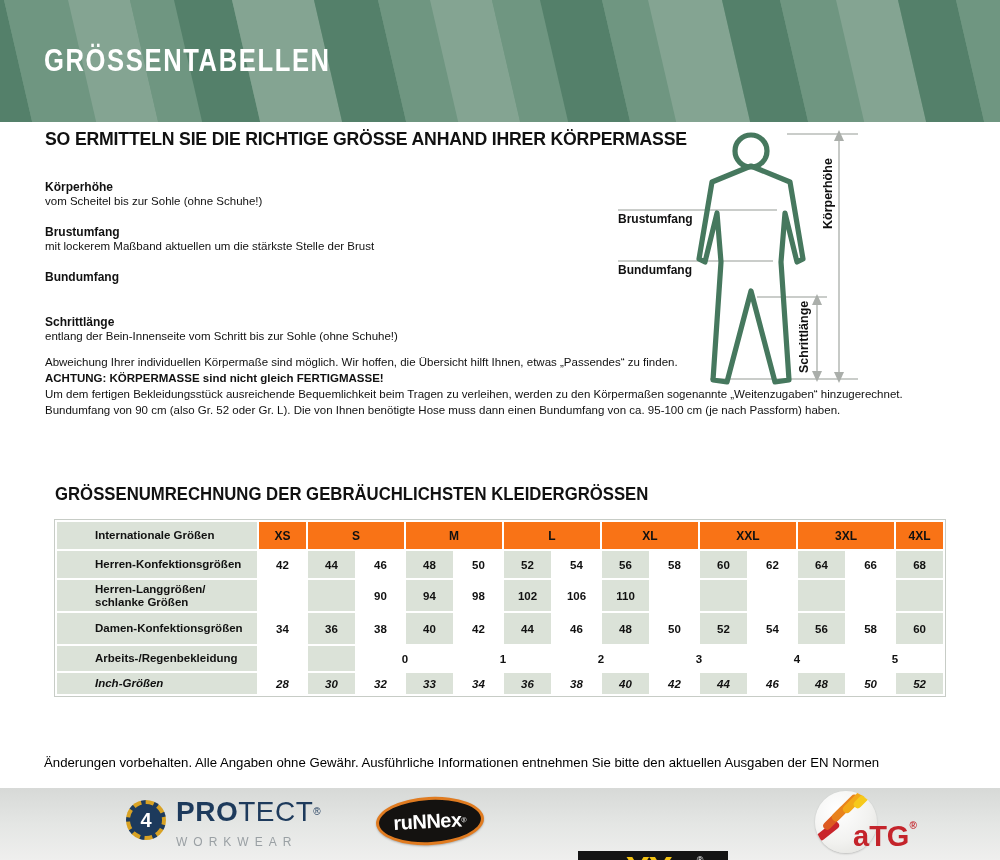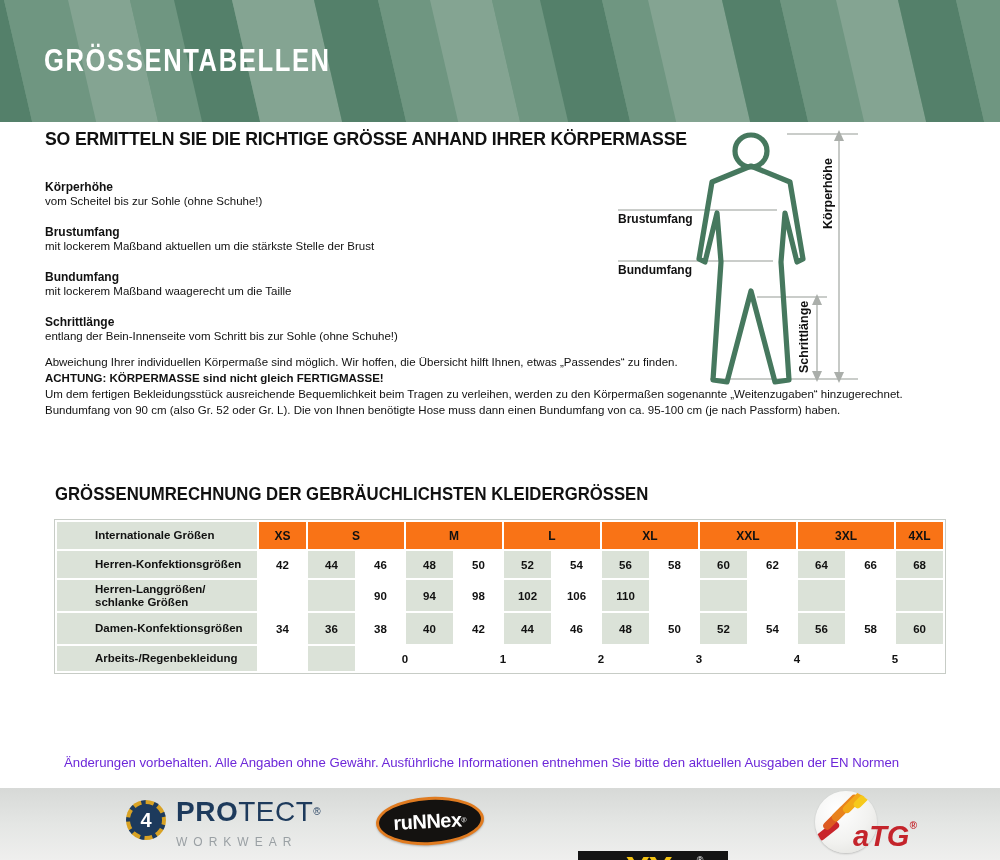--- a/index.html
+++ b/index.html
@@ -45,21 +45,21 @@
   td.val.green { background:#dbe2d8; }
   #size-table tr:nth-child(1) td { height:29px; }
   #size-table tr:nth-child(2) td { height:29px; }
   #size-table tr:nth-child(3) td { height:33px; }
   #size-table tr:nth-child(4) td { height:33px; }
   #size-table tr:nth-child(5) td { height:27px; }
   #size-table tr:nth-child(6) td { height:23px;font-style:italic; }
   #size-table tr:nth-child(7) td { height:25px; }
 
   
-  .footer-note { position:absolute; left:44px; top:755px; font-size:13.2px; color:#6d28d9;margin-left:20px; }
+  .footer-note { position:absolute; left:44px; top:755px; font-size:13.2px; color:#000000; }
   .logo-bar { position:absolute; left:0; top:788px; width:1000px; height:72px;
     background:linear-gradient(180deg,#d7d9d7 0%,#e4e6e4 50%,#efefee 100%); }
 
   
   .protect { position:absolute; left:126px; top:10px; display:flex; align-items:flex-start; }
   .p4 { width:40px; height:40px; border-radius:50%; background:#1d3a5c; border:4px dashed #d8a224;
     color:#fff; font-weight:bold; font-size:20px; display:flex; align-items:center; justify-content:center; margin-top:2px; }
   .p-text { margin-left:10px; color:#1d3a5c; font-size:28px; line-height:28px; letter-spacing:0.5px; }
   .p-bold { font-weight:bold; }
   .p-reg { font-size:10px; vertical-align:top; }
@@ -73,21 +73,21 @@
   .runnex sup { color:#fff; font-size:7px; vertical-align:top; }
 
   
   .texxor { position:absolute; left:578px; top:15px; width:150px; height:39px; background:#141414;
     display:flex; align-items:center; justify-content:center;margin-top:48px; }
   .tx-te, .tx-or { color:#fff; font-weight:bold; font-size:27px; letter-spacing:-1px; }
   .tx-xx { color:#f3c212; font-weight:bold; font-size:37px; letter-spacing:-2px; line-height:30px; margin:0 1px; }
   .tx-reg { color:#fff; font-size:9px; align-self:flex-start; margin-top:4px; }
 
   
-  .atg { position:absolute; left:815px; top:0; width:130px; height:72px;font-style:italic; }
+  .atg { position:absolute; left:815px; top:0; width:130px; height:72px; }
   .atg-sphere { position:absolute; left:0; top:3px; width:62px; height:62px; border-radius:50%;
     background:radial-gradient(circle at 35% 30%, #ffffff 0%, #f2f2f0 55%, #dededa 100%);
     box-shadow:0 1px 2px rgba(0,0,0,0.2); overflow:hidden; }
   .atg-sphere b { position:absolute; border-radius:99px; }
   .atg-b1 { left:0px;  top:36px; width:26px; height:8px; background:#c9252b; transform:rotate(-38deg); }
   .atg-b2 { left:5px;  top:23px; width:30px; height:8px; background:#dd5a20; transform:rotate(-45deg); }
   .atg-b3 { left:13px; top:13px; width:34px; height:8px; background:#e8821d; transform:rotate(-45deg); }
   .atg-b4 { left:25px; top:7px;  width:28px; height:8px; background:#f2a818; transform:rotate(-45deg); }
   .atg-b5 { left:37px; top:5px;  width:20px; height:8px; background:#f6c91b; transform:rotate(-45deg); }
   .atg-text { position:absolute; left:38px; top:32px; color:#c4242b; font-weight:bold; font-size:29px; letter-spacing:0; }
@@ -127,21 +127,20 @@
   <div class="measure m0">
     <div class="term">Körperhöhe</div>
     <div class="desc">vom Scheitel bis zur Sohle (ohne Schuhe!)</div>
   </div>
   <div class="measure m1">
     <div class="term">Brustumfang</div>
     <div class="desc">mit lockerem Maßband aktuellen um die stärkste Stelle der Brust</div>
   </div>
   <div class="measure m2">
     <div class="term">Bundumfang</div>
-    <div class="desc">mit lockerem Maßband waagerecht um die Taille</div>
   </div>
   <div class="measure m3">
     <div class="term">Schrittlänge</div>
     <div class="desc">entlang der Bein-Innenseite vom Schritt bis zur Sohle (ohne Schuhe!)</div>
   </div>
 
   <div class="notes">
     <div>Abweichung Ihrer individuellen Körpermaße sind möglich. Wir hoffen, die Übersicht hilft Ihnen, etwas „Passendes“ zu finden.</div>
     <div class="bold">ACHTUNG: KÖRPERMASSE sind nicht gleich FERTIGMASSE!</div>
     <div>Um dem fertigen Bekleidungsstück ausreichende Bequemlichkeit beim Tragen zu verleihen, werden zu den Körpermaßen sogenannte „Weitenzugaben“ hinzugerechnet.</div>
@@ -262,20 +261,37 @@
             <td class="lbl">Arbeits-/Regenbekleidung</td>
             <td class="val"></td>
             <td class="val green"></td>
             <td class="val" colspan="2">0</td>
             <td class="val" colspan="2">1</td>
             <td class="val" colspan="2">2</td>
             <td class="val" colspan="2">3</td>
             <td class="val" colspan="2">4</td>
             <td class="val" colspan="2">5</td>
           </tr>
+          <tr>
+            <td class="lbl">Inch-Größen</td>
+            <td class="val">28</td>
+            <td class="val green">30</td>
+            <td class="val">32</td>
+            <td class="val green">33</td>
+            <td class="val">34</td>
+            <td class="val green">36</td>
+            <td class="val">38</td>
+            <td class="val green">40</td>
+            <td class="val">42</td>
+            <td class="val green">44</td>
+            <td class="val">46</td>
+            <td class="val green">48</td>
+            <td class="val">50</td>
+            <td class="val green">52</td>
+          </tr>
         </tbody>
     </table>
   </div>
 
   <div class="footer-note">Änderungen vorbehalten. Alle Angaben ohne Gewähr. Ausführliche Informationen entnehmen Sie bitte den aktuellen Ausgaben der EN Normen</div>
 
   <div class="logo-bar">
     <div class="protect">
       <div class="p4">4</div>
       <div class="p-text">

